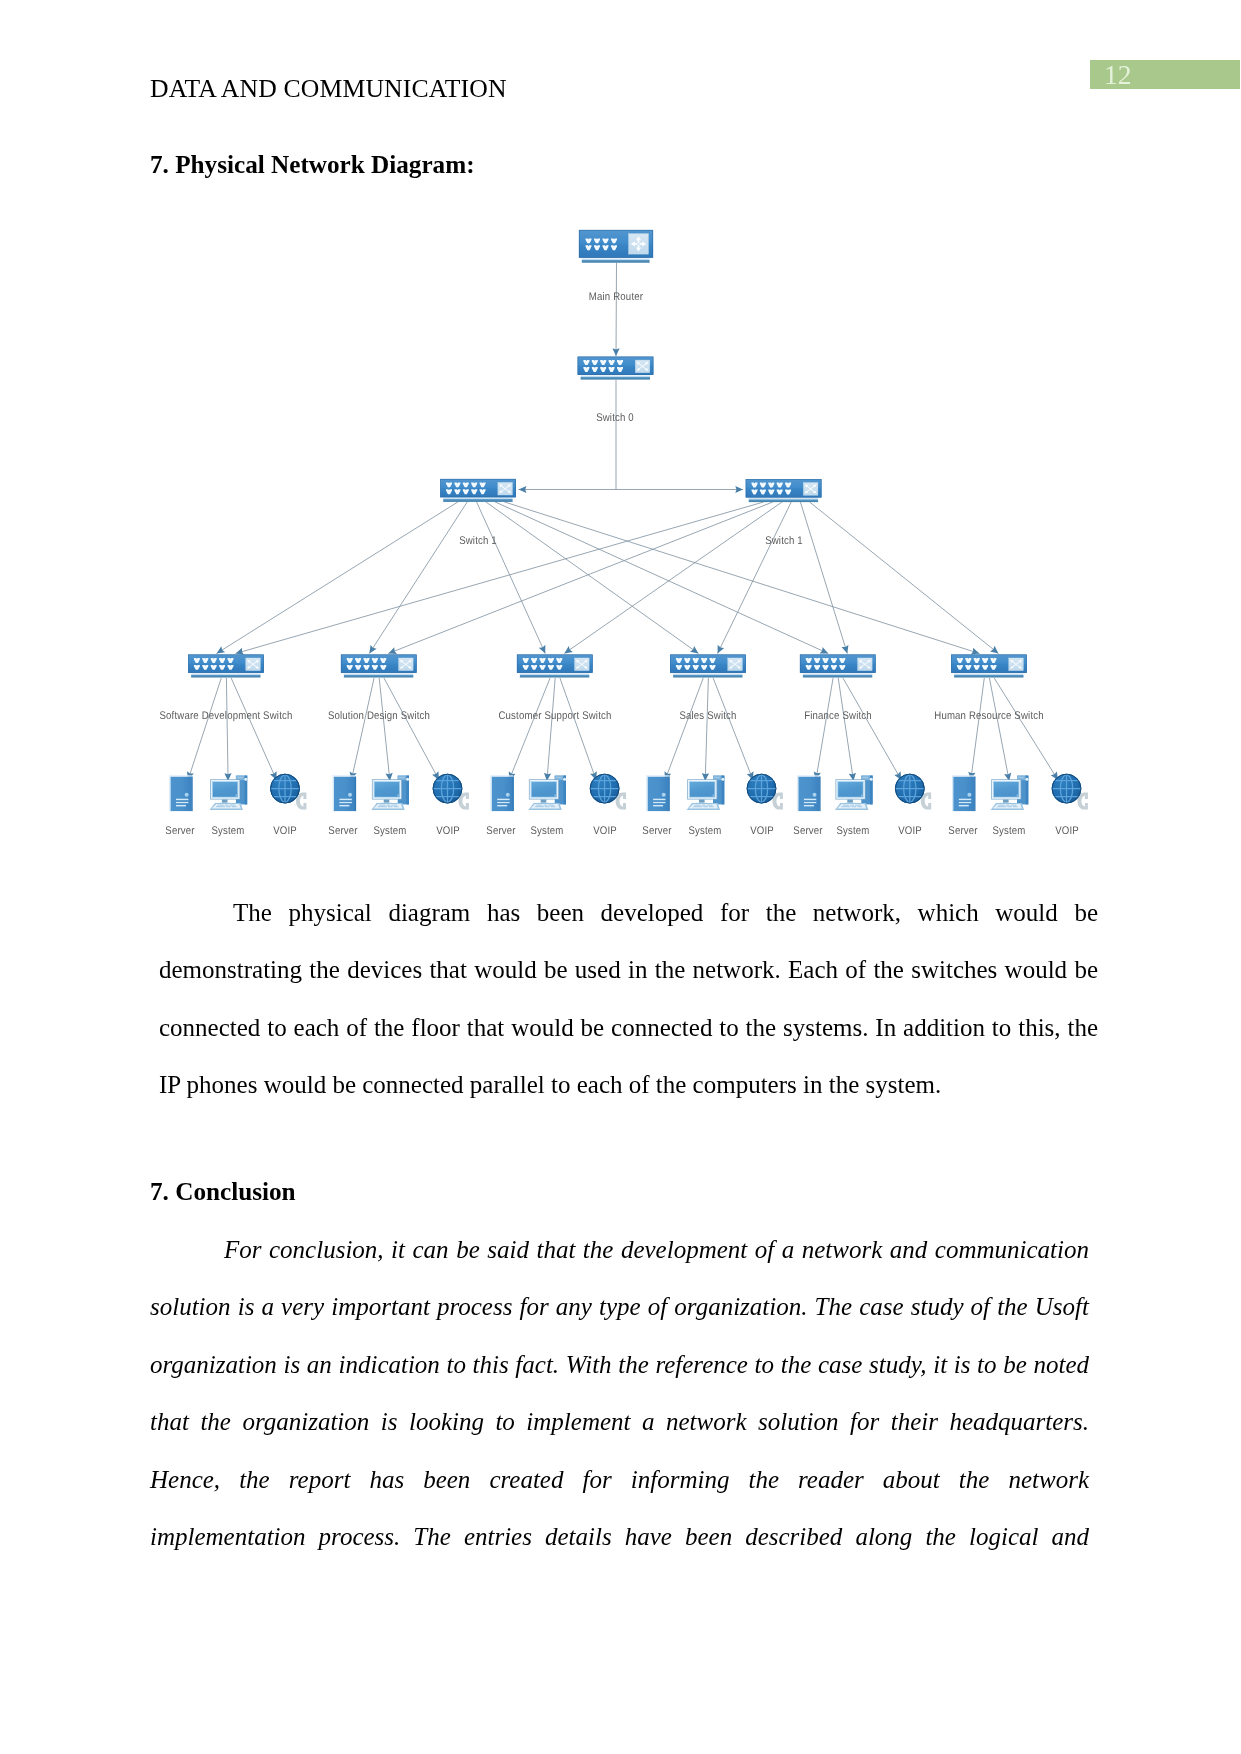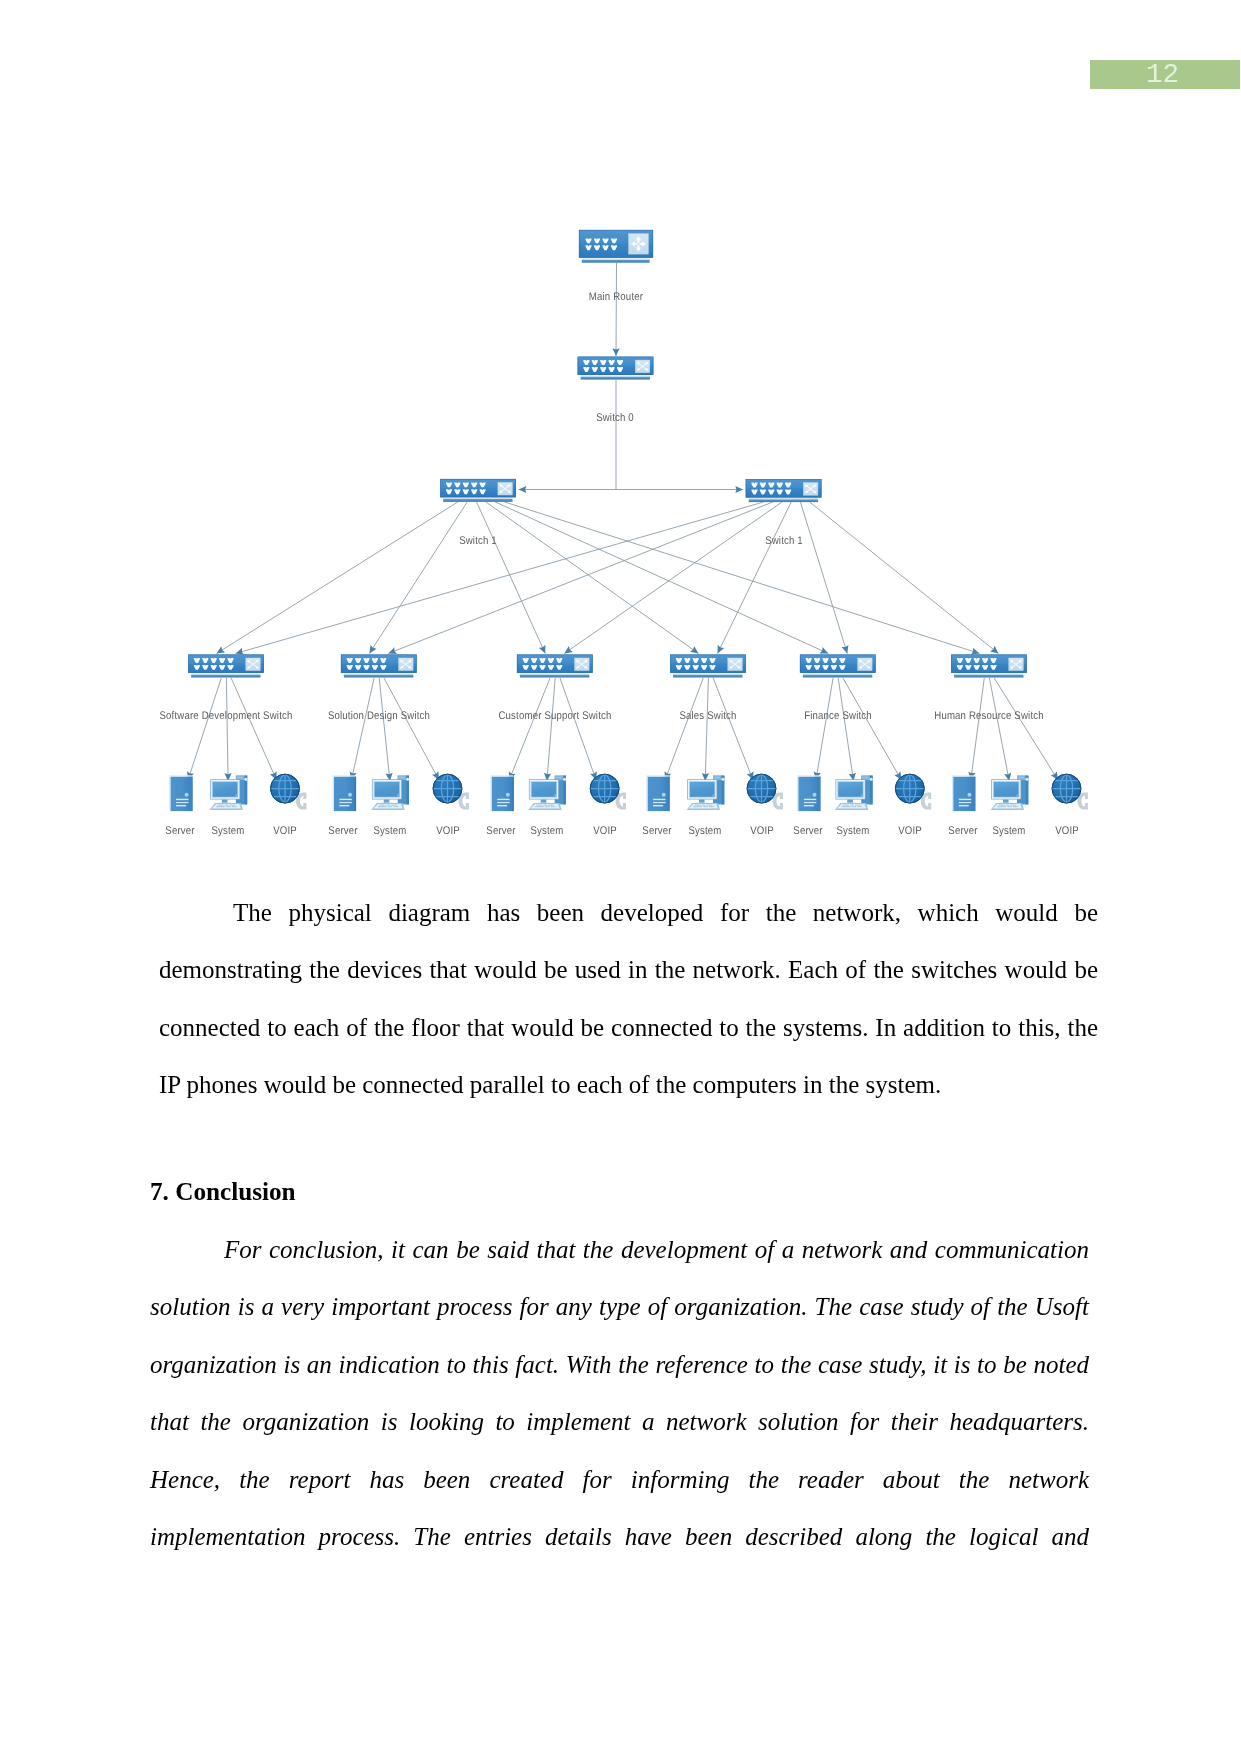--- a/index.html
+++ b/index.html
@@ -4,21 +4,21 @@
 <title>Data and Communication</title>
 <style>
   html,body{margin:0;padding:0;background:#ffffff;}
   body{width:1241px;height:1754px;position:relative;overflow:hidden;
        font-family:"Liberation Serif",serif;color:#000000;}
   .page{position:absolute;left:0;top:0;width:1241px;height:1754px;
         transform:translateZ(0);opacity:0.999;}
 
   #pagenum-box{position:absolute;left:1090px;top:60px;width:150px;height:29px;background:#a8c98b;}
   #pagenum{position:absolute;left:1104px;top:60px;height:32px;line-height:29px;
-           font-size:27.5px;color:#e5f2db;font-family:Liberation Mono, monospace;margin-left:42px;}
+           font-size:27.5px;color:#e5f2db;font-family:Liberation Serif, serif;}
   #header{position:absolute;left:150px;top:73px;font-size:25.7px;line-height:32px;
           letter-spacing:0.15px;white-space:nowrap;}
 
   .h2{position:absolute;font-size:25.2px;font-weight:bold;line-height:30px;white-space:nowrap;}
   #h7{left:150px;top:150px;}
   #h8{left:150px;top:1177px;}
 
   .para{position:absolute;left:150px;width:939px;font-size:25px;line-height:57.4px;
         text-align:justify;text-justify:inter-word;}
   .para > span.ind{display:inline-block;width:74px;}
@@ -34,21 +34,23 @@
           -webkit-font-smoothing:antialiased;text-rendering:geometricPrecision;
           transform-origin:center;}
 </style>
 </head>
 <body>
 
 <div class="page">
 
   <div id="pagenum-box"></div>
   <div id="pagenum">12</div>
-
+  <div id="header">DATA AND COMMUNICATION</div>
+
+  <div class="h2" id="h7">7. Physical Network Diagram:</div>
 
   <div id="diagram">
 <svg width="1241" height="900" viewBox="0 0 1241 900">
 <defs>
   <marker id="ah" viewBox="0 0 10 10" refX="9.9" refY="5" markerWidth="8.4" markerHeight="8.4" orient="auto-start-reverse" markerUnits="userSpaceOnUse">
     <path d="M0.5 0.7 L9.8 5 L0.5 9.3 L1.9 5 Z" fill="#4a80a8"></path>
   </marker>
 
   <linearGradient id="gBody" x1="0" y1="0" x2="0" y2="1">
     <stop offset="0" stop-color="#5396cf"></stop>

